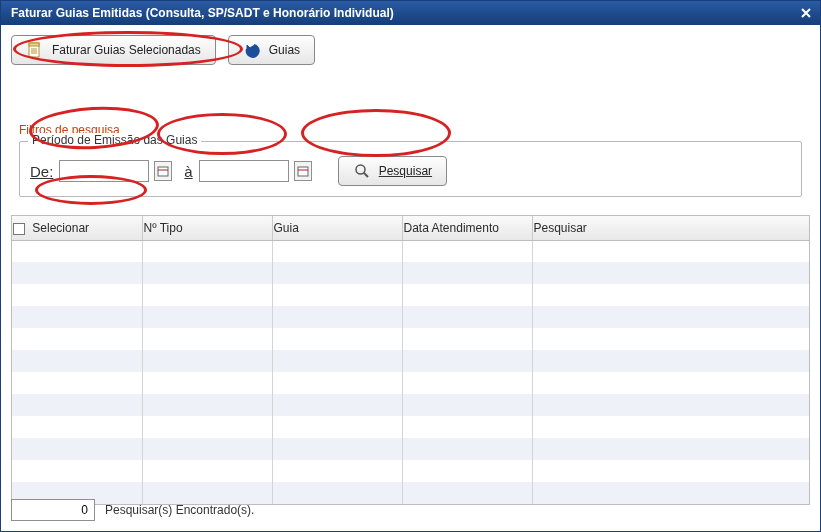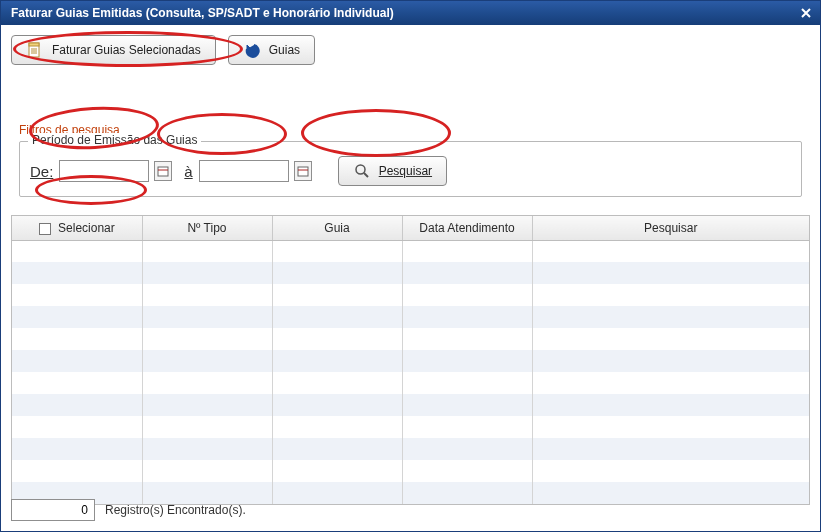--- a/index.html
+++ b/index.html
@@ -117,21 +117,21 @@
     table-layout: fixed;
   }
   table.grid thead th {
     background: linear-gradient(to bottom,#f9f9f9,#e8e8e8);
     border-right: 1px solid #c9c9c9;
     border-bottom: 1px solid #bdbdbd;
     height: 24px;
     font-weight: normal;
     font-size: 12px;
     color: #2b2b2b;
-    text-align: center;
+    text-align: left;
     position: relative;
   }
   table.grid thead th:last-child { border-right: none; }
   table.grid tbody td {
     border-right: 1px solid #d4d4d4;
     height: 22px;
     background: #fff;
   }
   table.grid tbody tr:nth-child(even) td {
     background: #eef2f8;
@@ -354,21 +354,21 @@
             <td></td>
             <td></td>
             <td></td>
           </tr>
       </tbody>
     </table>
   </div>
 
   <div class="footer">
     <input type="text" class="count-box" readonly="" value="0" style="">
-    <span>Registro(s) Encontrado(s).</span>
+    <span>Pesquisar(s) Encontrado(s).</span>
   </div>
 
   <div class="annot" style="left:12px; top:30px;  width:230px; height:36px;"></div>
   <div class="annot" style="left:28px; top:106px; width:130px; height:42px; transform:rotate(-3deg);"></div>
   <div class="annot" style="left:156px; top:112px; width:130px; height:42px;"></div>
   <div class="annot" style="left:300px; top:108px; width:150px; height:48px;"></div>
   <div class="annot" style="left:34px; top:174px; width:112px; height:30px;"></div>
 </div>
 
 </body></html>

